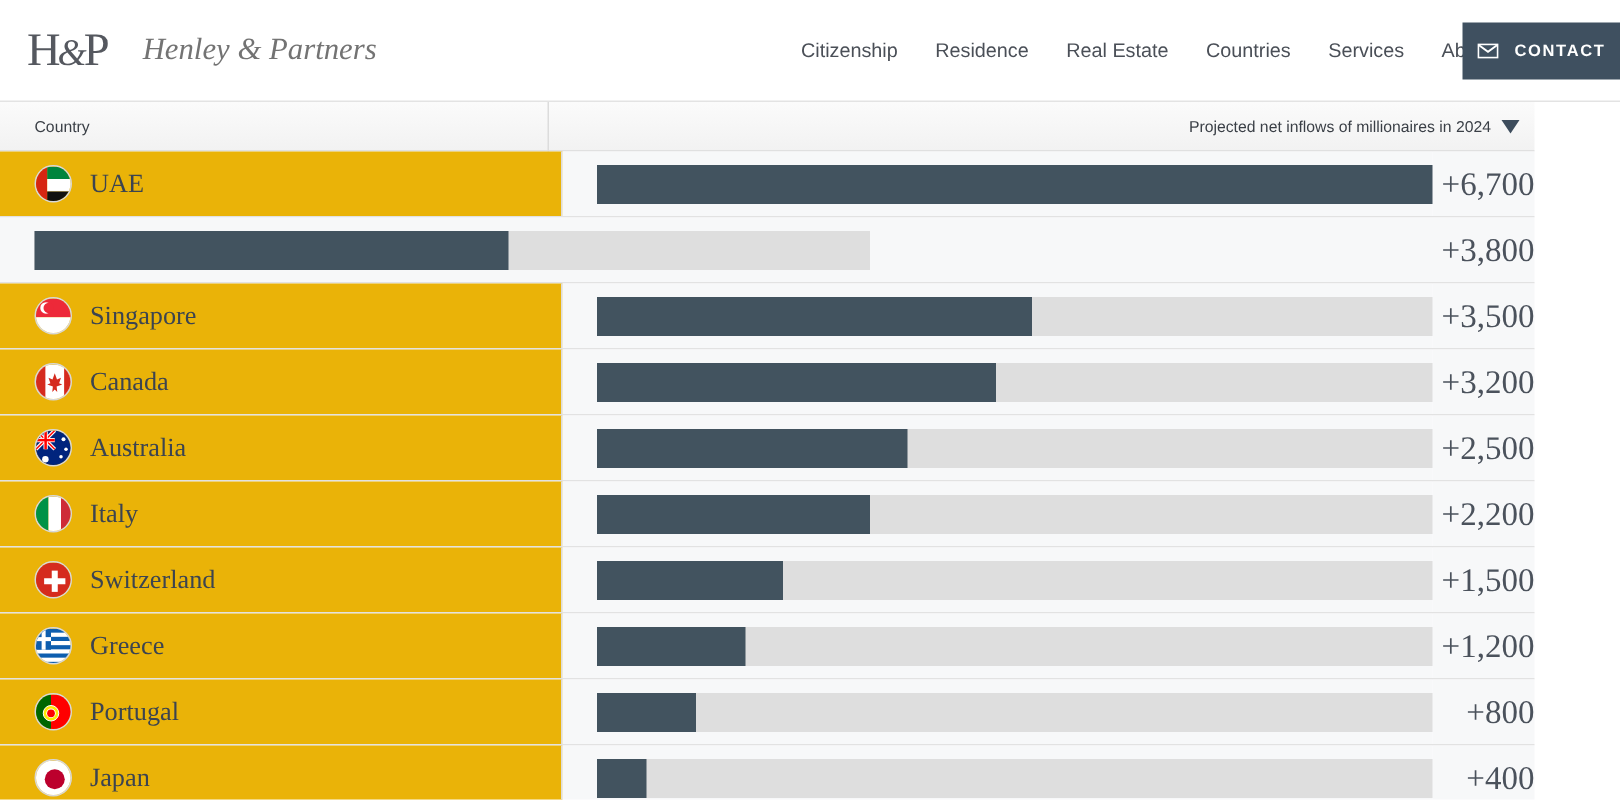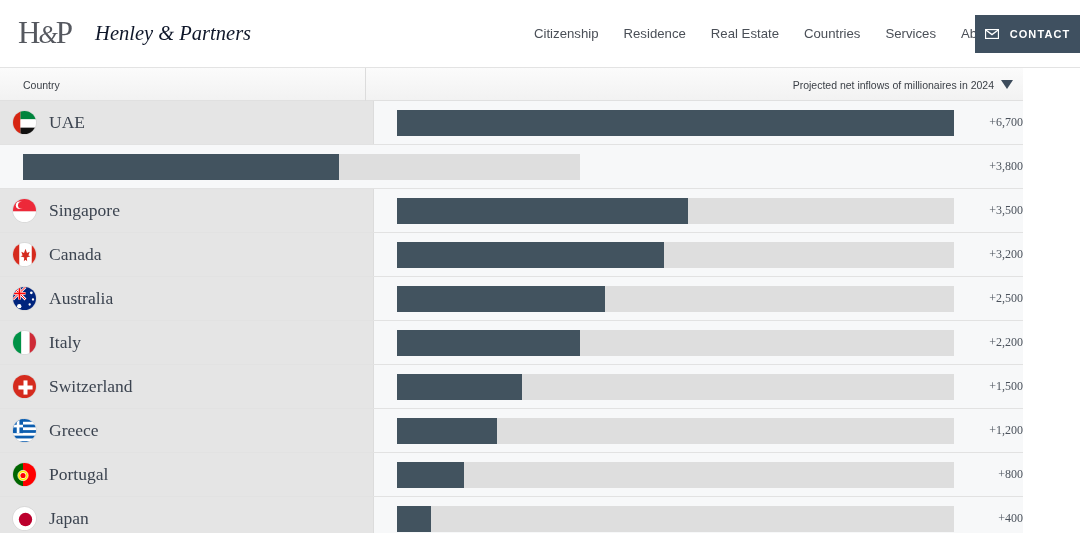--- a/index.html
+++ b/index.html
@@ -39,21 +39,21 @@
     white-space: nowrap;
   }
   .brand-mark .amp {
     font-style: italic;
     font-size: 25px;
   }
   .brand-name {
     font-family: "Liberation Serif", serif;
     font-style: italic;
     font-size: 20.5px;
-    color: #0f172a;
+    color: #737373;
     white-space: nowrap;
   }
 
   .main-nav {
     position: absolute;
     left: 534px;
     top: 26px;
     display: flex;
     gap: 25px;
   }
@@ -137,22 +137,22 @@
     display: flex;
     height: 44px;
     border-bottom: 1px solid #e2e2e2;
   }
 
   .cell-country {
     width: 419px;
     display: flex;
     align-items: center;
     gap: 12px;
-    padding-left: 12px;
-    background: #e5e5e5;
+    padding-left: 23px;
+    background: #eab308;
     border-right: 1px solid #dcdcdc;
   }
   .country-name {
     font-family: "Liberation Serif", serif;
     font-size: 17.5px;
     color: #3c4450;
   }
 
   .flag {
     width: 25px;
@@ -184,21 +184,21 @@
   }
 
   .cell-value {
     width: 77px;
     background: #f7f8f9;
     display: flex;
     align-items: center;
     justify-content: flex-end;
     padding-right: 0;
     font-family: "Liberation Serif", serif;
-    font-size: 12px;
+    font-size: 22px;
     color: #4b525c;
   }
 </style>
 </head>
 <body>
 
 <header class="site-header">
 
   <div class="brand">
     <span class="brand-mark">H<span class="amp">&amp;</span>P</span>

